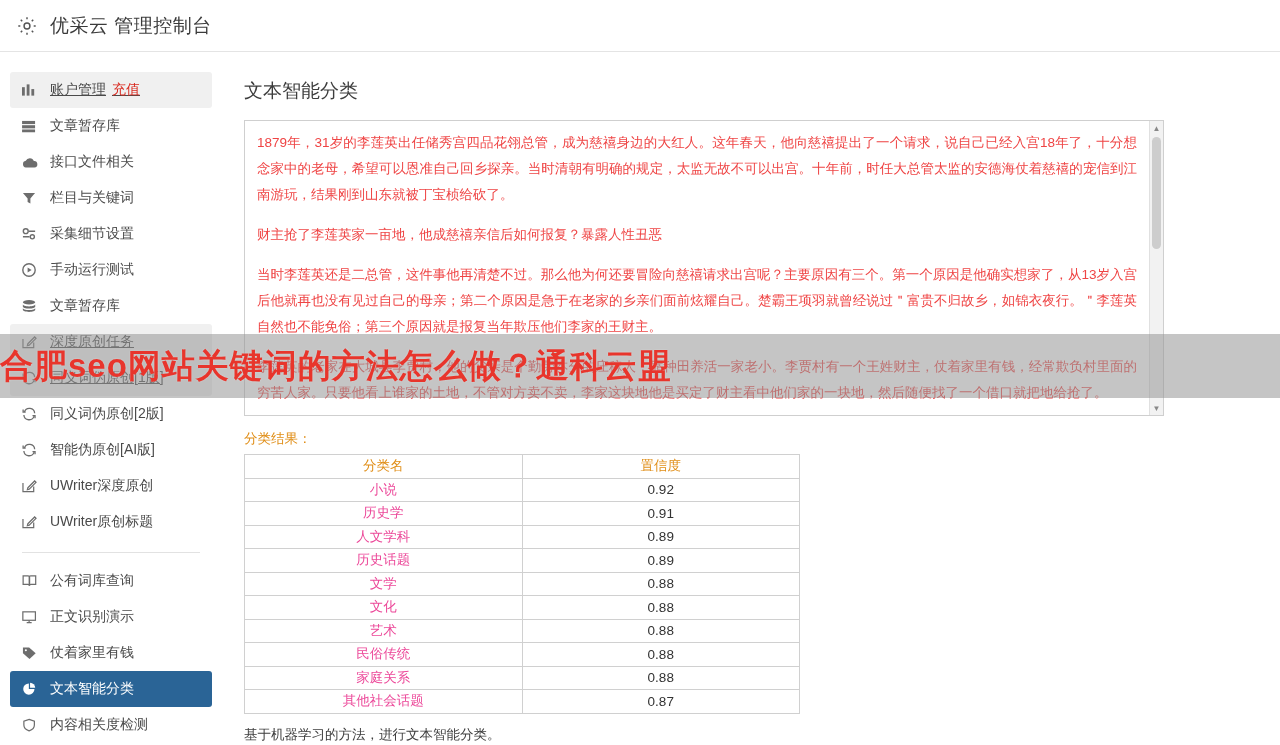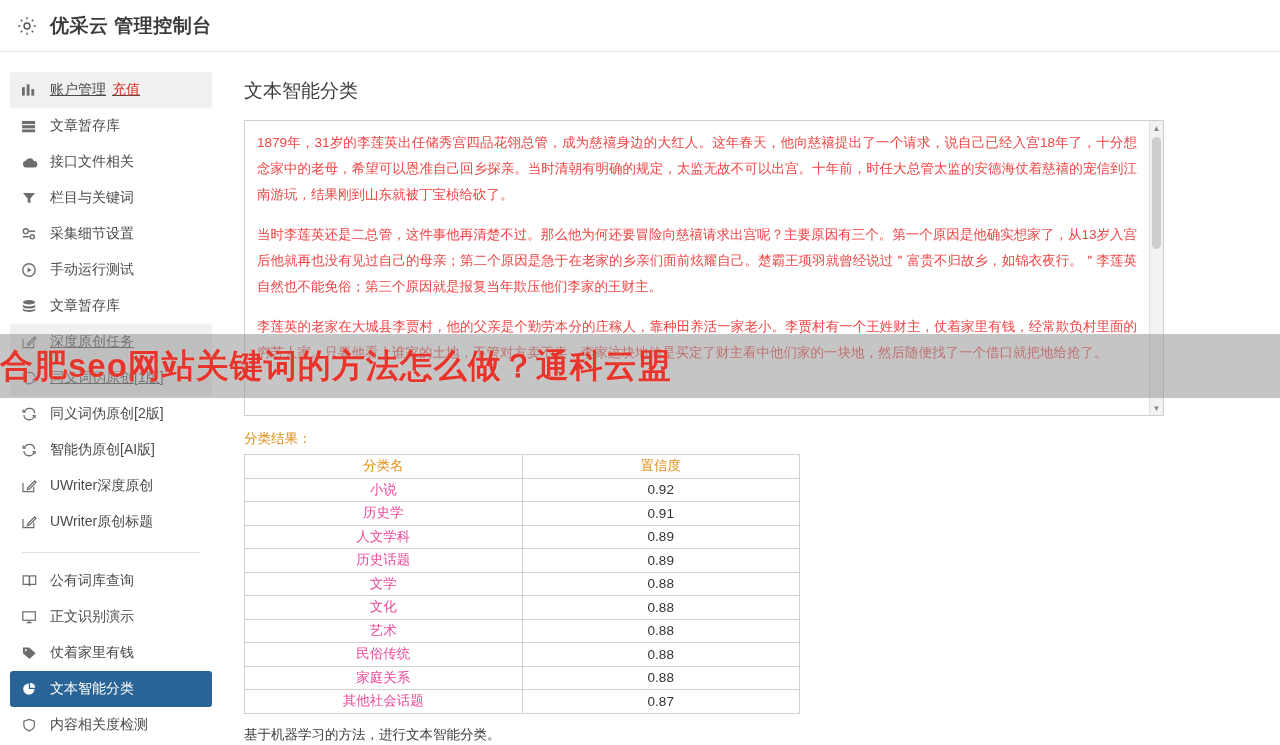--- a/index.html
+++ b/index.html
@@ -30,21 +30,20 @@
     display: inline-flex; align-items: center; justify-content: center;
     color: #555;
     font-size: 21px;
     line-height: 1;
   }
   .header .brand {
     margin-left: 10px;
     font-size: 19px;
     color: #3b3b3b;
     letter-spacing: 0.5px;
-    font-weight: bold;
   }
 
   
   .body-wrap { display: flex; height: 693px; }
 
   
   .sidebar {
     width: 222px;
     padding-top: 20px;
     background: #fff;
@@ -395,20 +394,21 @@
       </div>
 
     </div>
 
     <div class="main">
       <h1 class="page-title">文本智能分类</h1>
 
       <div class="ta-wrap">
         <div class="ta-inner">
           <p>1879年，31岁的李莲英出任储秀宫四品花翎总管，成为慈禧身边的大红人。这年春天，他向慈禧提出了一个请求，说自己已经入宫18年了，十分想念家中的老母，希望可以恩准自己回乡探亲。当时清朝有明确的规定，太监无故不可以出宫。十年前，时任大总管太监的安德海仗着慈禧的宠信到江南游玩，结果刚到山东就被丁宝桢给砍了。</p>
+          <p>财主抢了李莲英家一亩地，他成慈禧亲信后如何报复？暴露人性丑恶</p>
           <p>当时李莲英还是二总管，这件事他再清楚不过。那么他为何还要冒险向慈禧请求出宫呢？主要原因有三个。第一个原因是他确实想家了，从13岁入宫后他就再也没有见过自己的母亲；第二个原因是急于在老家的乡亲们面前炫耀自己。楚霸王项羽就曾经说过＂富贵不归故乡，如锦衣夜行。＂李莲英自然也不能免俗；第三个原因就是报复当年欺压他们李家的王财主。</p>
           <p>李莲英的老家在大城县李贾村，他的父亲是个勤劳本分的庄稼人，靠种田养活一家老小。李贾村有一个王姓财主，仗着家里有钱，经常欺负村里面的穷苦人家。只要他看上谁家的土地，不管对方卖不卖，李家这块地他是买定了财主看中他们家的一块地，然后随便找了一个借口就把地给抢了。</p>
 
         </div>
         <div class="scrollbar">
           <div class="arrow">▲</div>
           <div class="thumb"></div>
           <div class="arrow bottom">▼</div>
         </div>
       </div>

